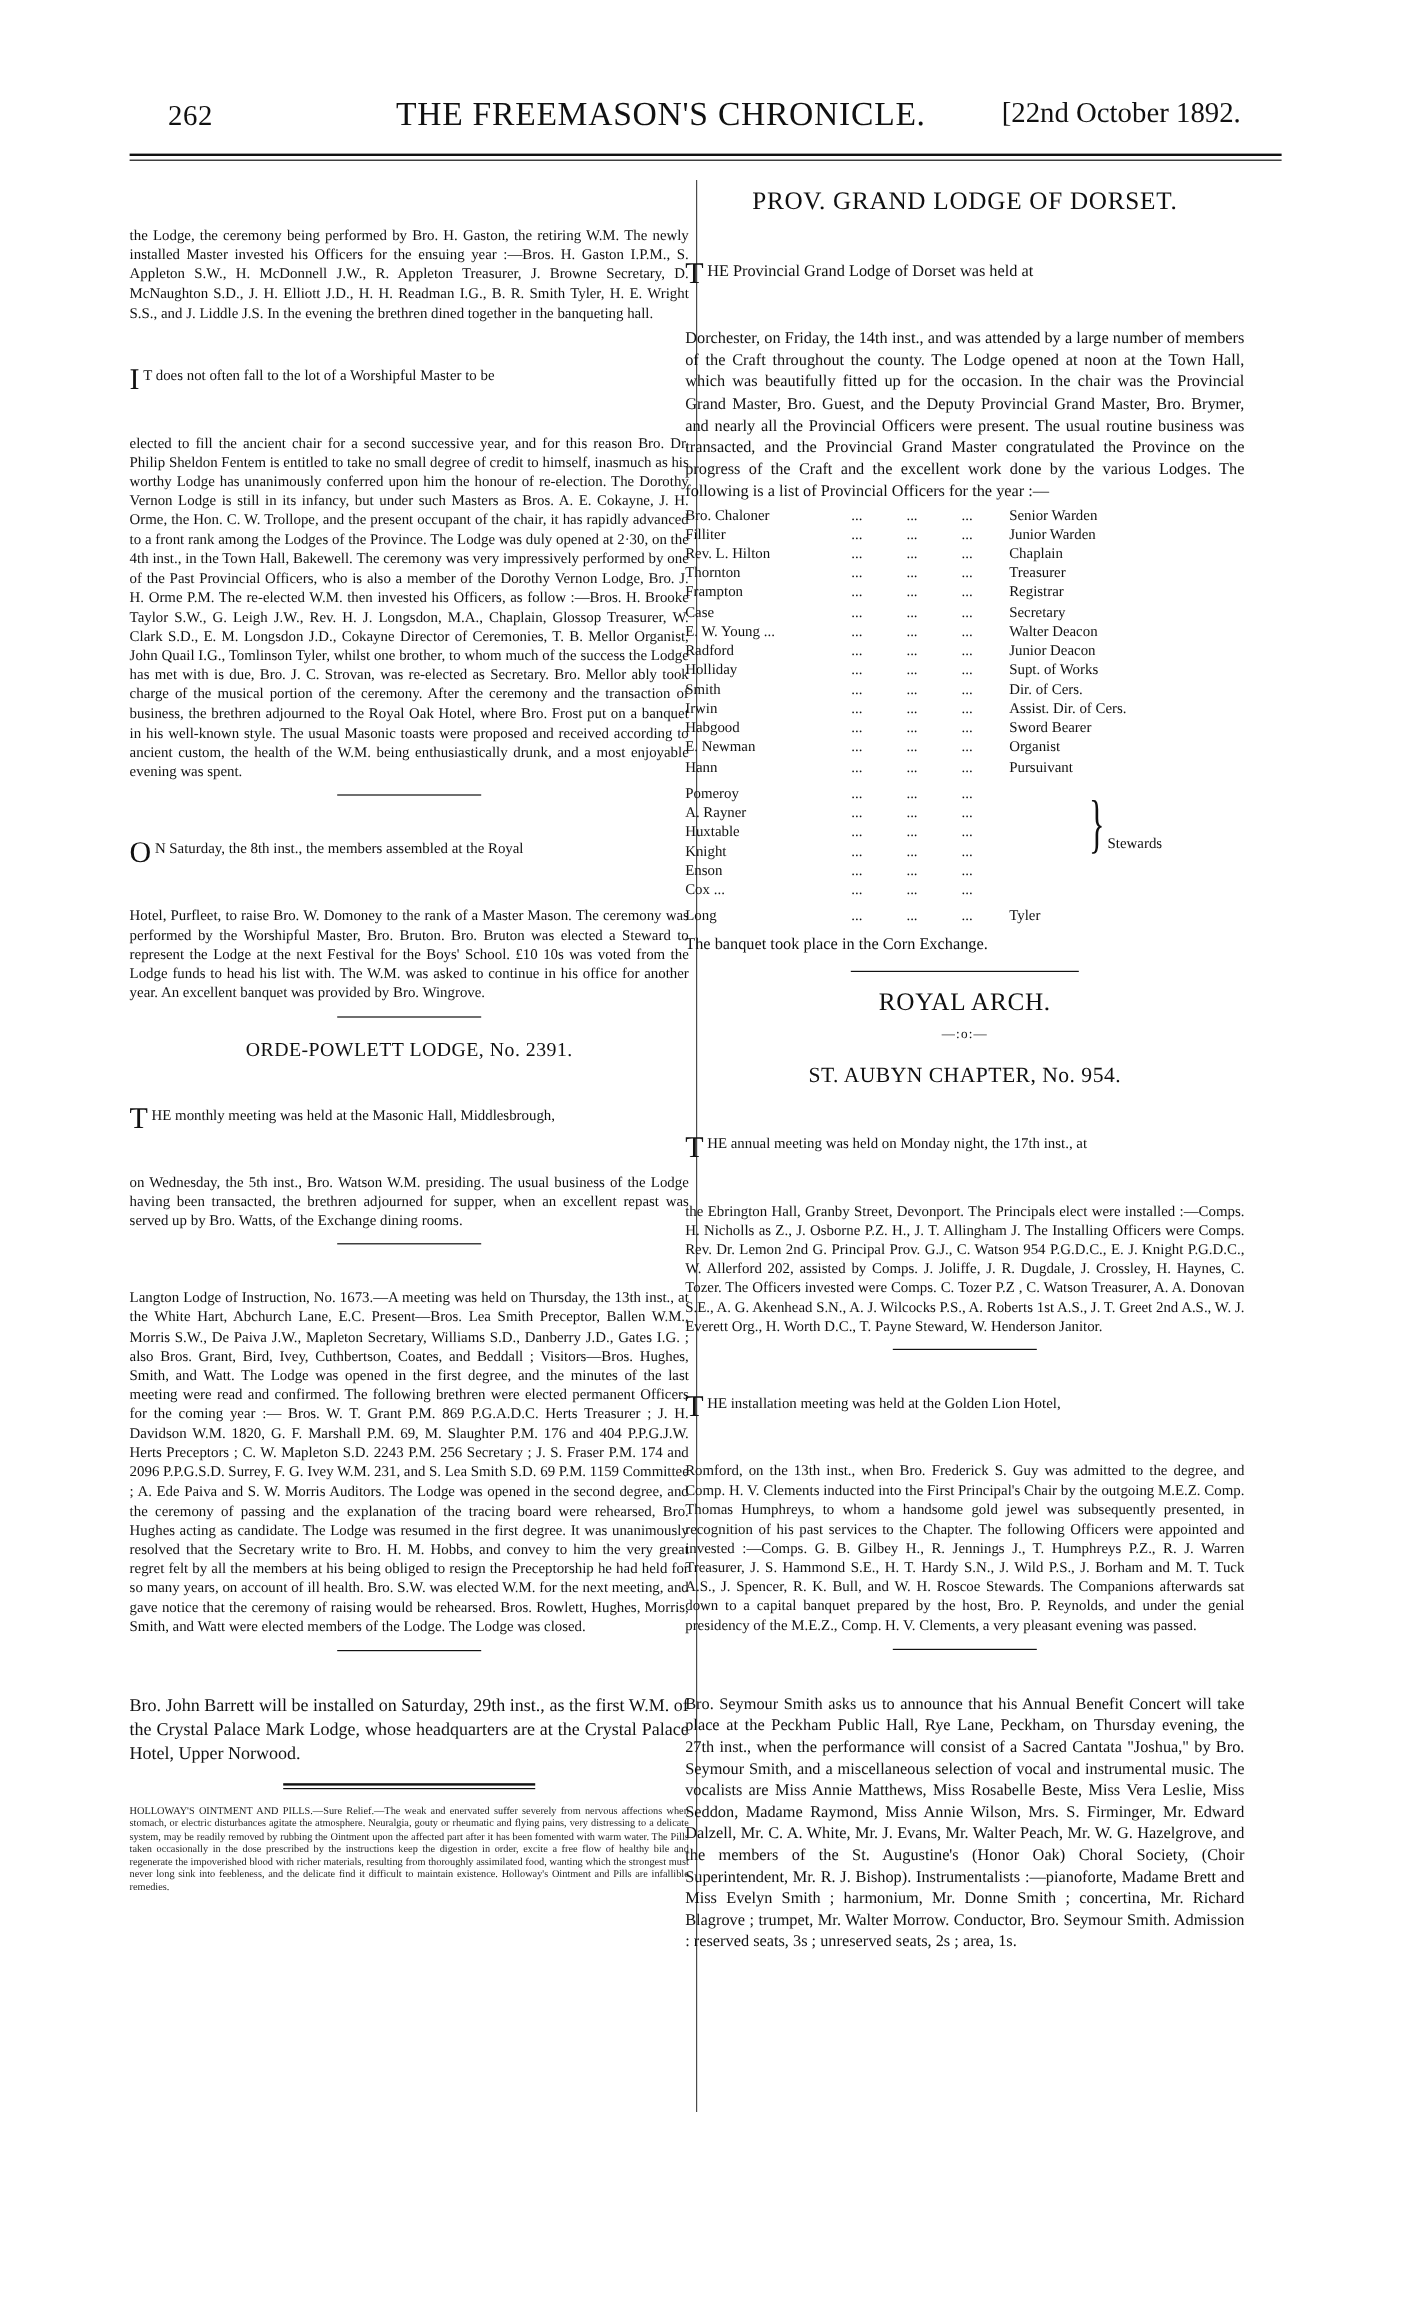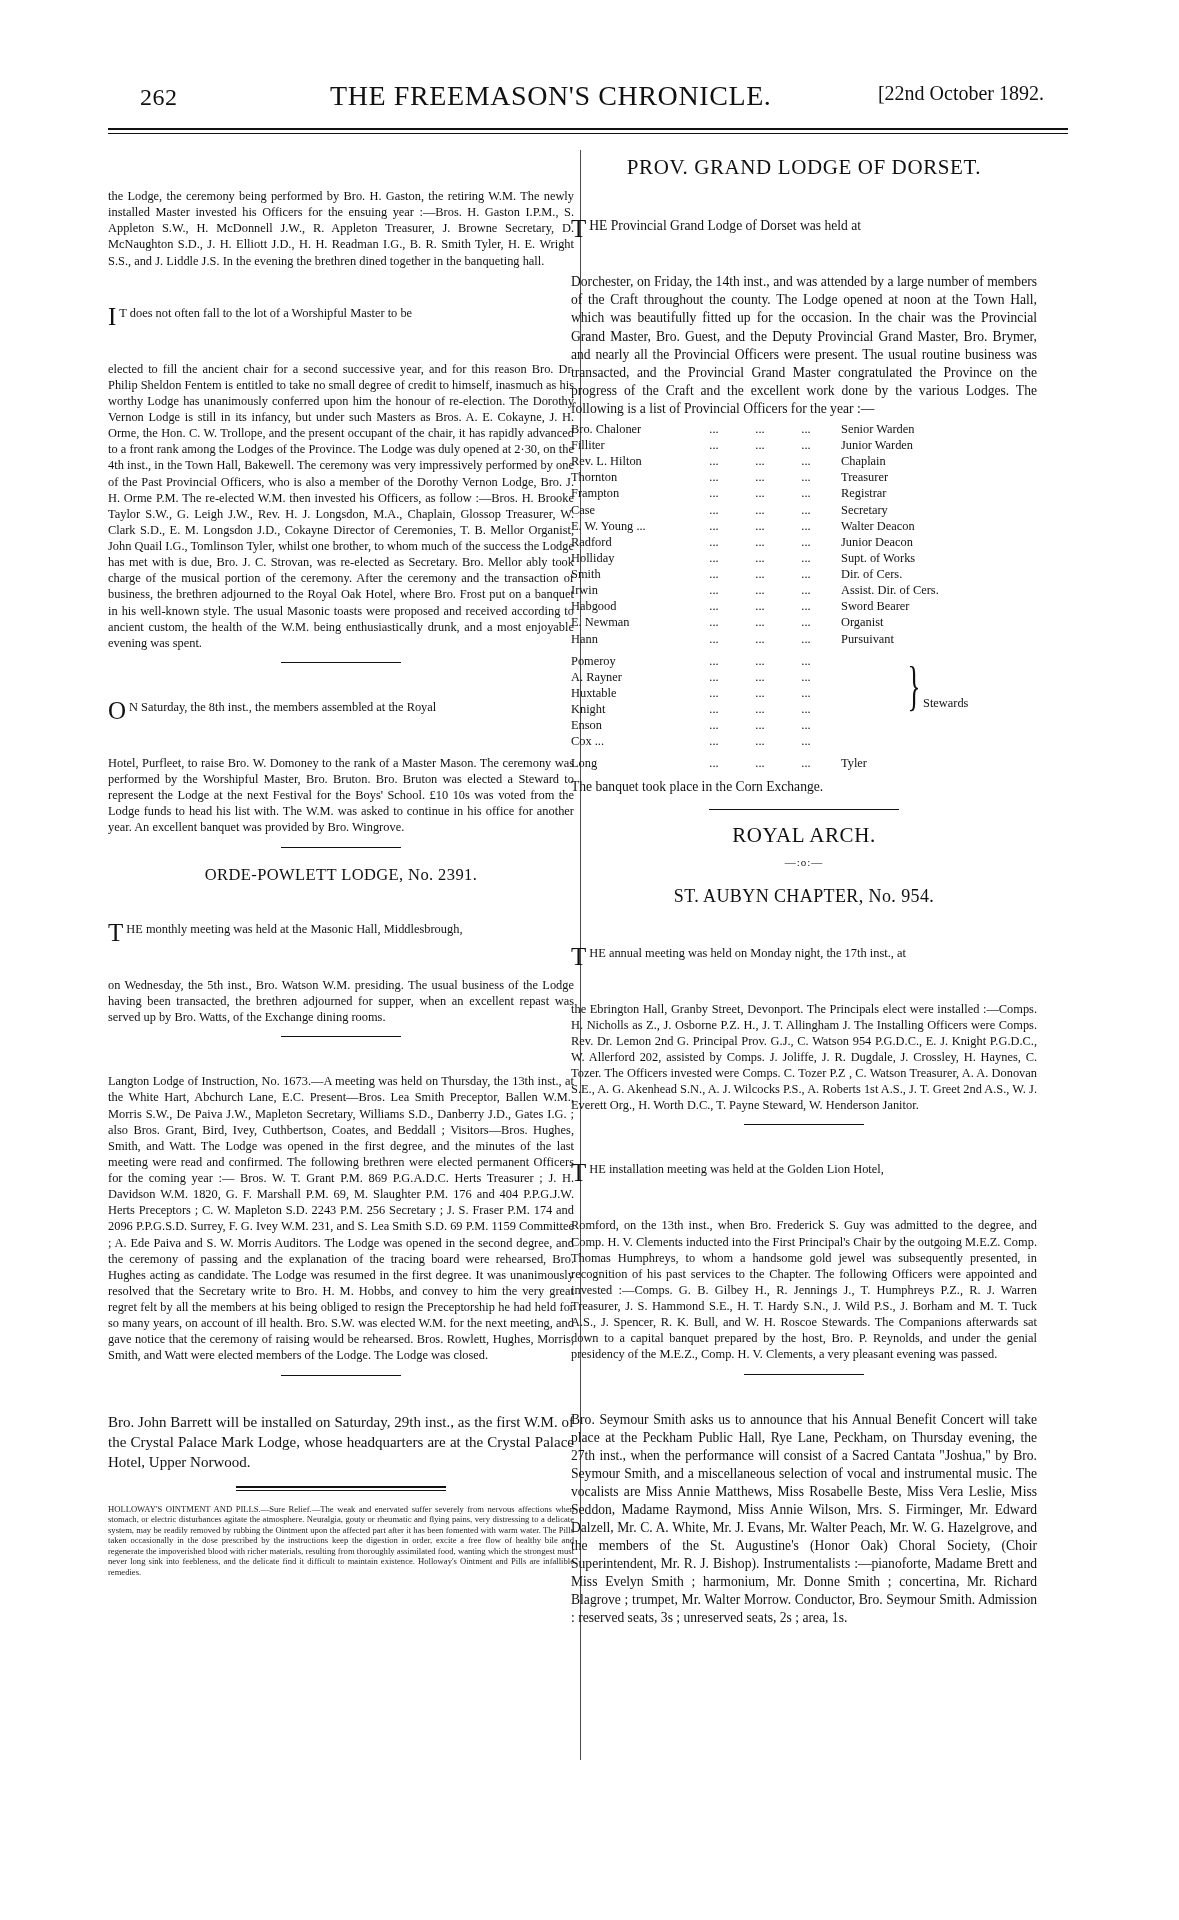--- a/index.html
+++ b/index.html
@@ -39,23 +39,23 @@
   .paper-title {
     position: absolute;
     left: 230px;
     top: 0px;
     font-size: 28px;
     letter-spacing: 0.6px;
     font-weight: normal;
   }
   .issue-date {
     position: absolute;
-    right: 16px;
+    right: 26px;
     top: 2px;
-    font-size: 20px;
+    font-size: 24px;
     white-space: nowrap;
   }
   .rule-double {
     position: absolute;
     left: 108px;
     top: 128px;
     width: 960px;
     border-top: 2px solid #111;
     border-bottom: 1px solid #111;
     height: 3px;

